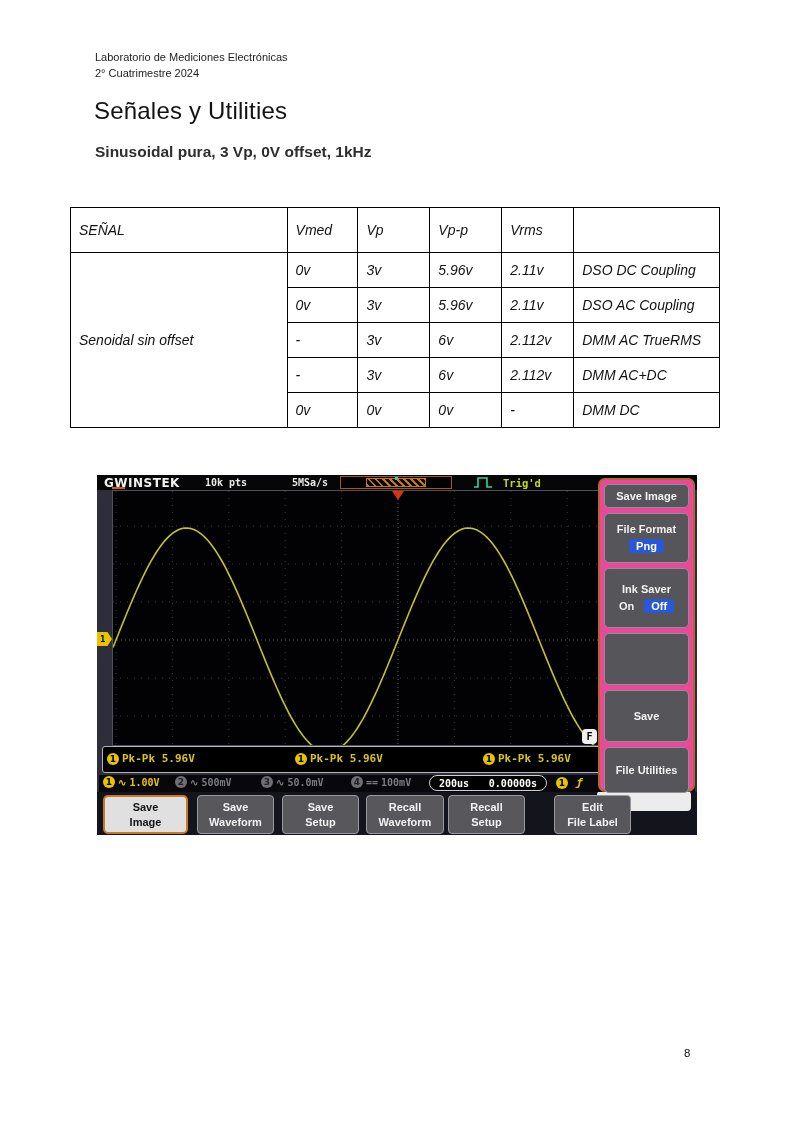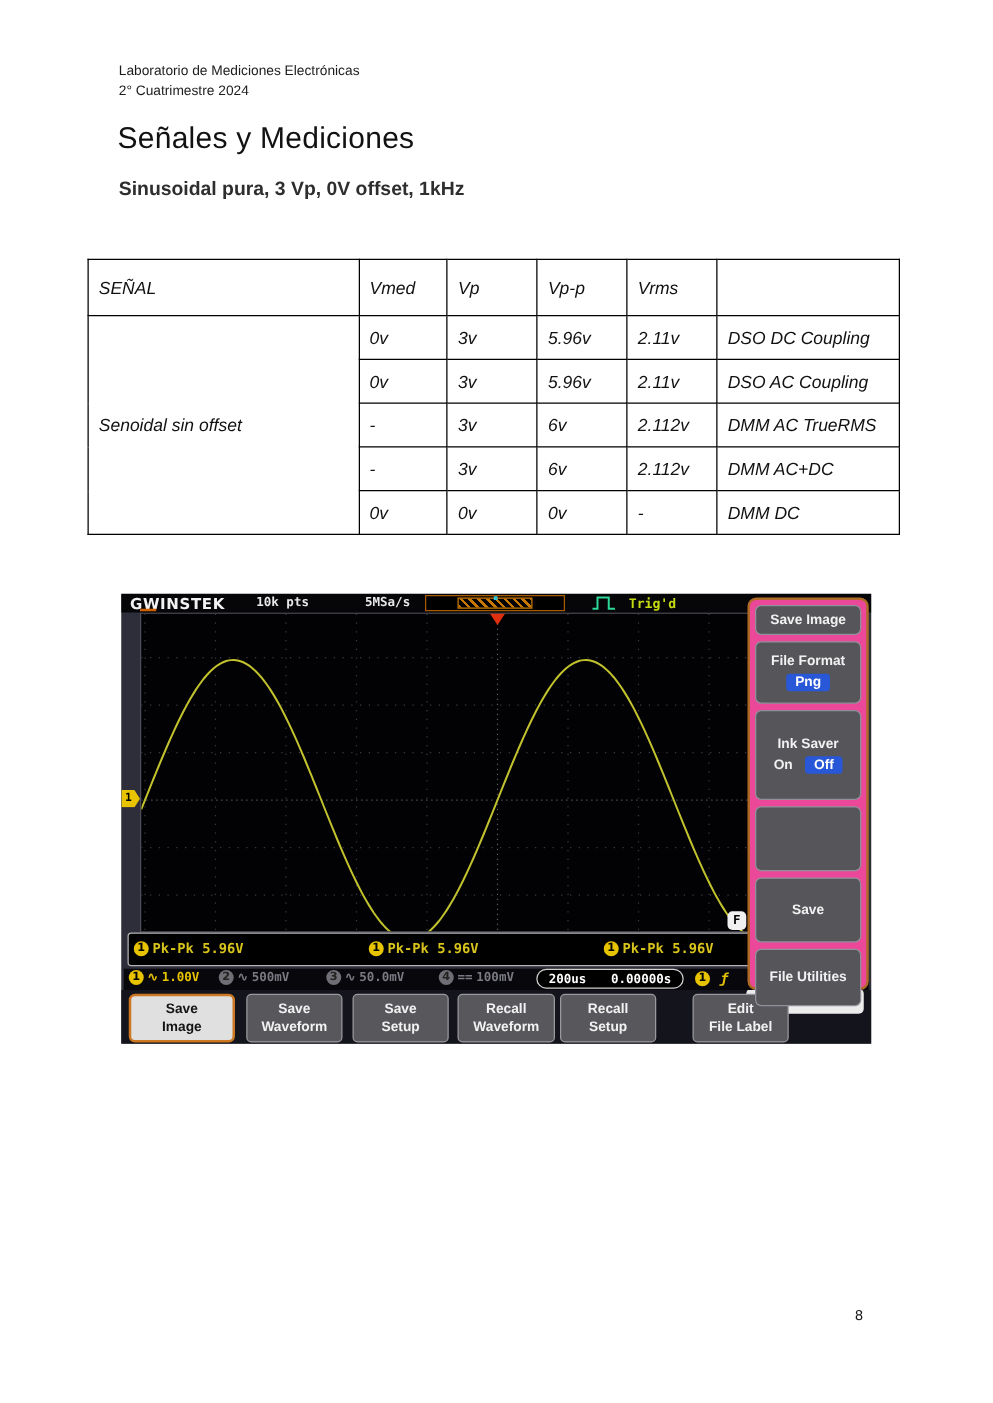--- a/index.html
+++ b/index.html
@@ -65,42 +65,42 @@
               color:#e8c400; font-size:11px; font-weight:bold; font-style:italic; }
 
   .white-panel { position:absolute; left:500px; top:316px; width:94px; height:20px; background:#ececec; border-radius:4px; z-index:1; }
   .bottom-strip { position:absolute; left:0; top:317px; width:600px; height:43px; background:#14141c; z-index:0; }
 
   .menu { position:absolute; left:501px; top:3px; width:97px; height:314px; background:#ec4899;
           border:2px solid #b06a28; border-radius:7px; z-index:5; padding:4px 4px; font-family:"Liberation Sans", sans-serif; }
   .mi { background:#55555a; border:1px solid #90909a; border-radius:5px; color:#f2f2f2; font-size:11px; font-weight:bold;
         text-align:center; margin-bottom:5px; display:flex; flex-direction:column; align-items:center; justify-content:center; gap:4px; }
   .mi-head { height:24px; }
-  .mi-ff { height:50px; } .mi-ink { height:72px; } .mi-empty { height:52px; } .mi-save { height:52px; } .mi-fu { height:46px; margin-bottom:0; }
+  .mi-ff { height:50px; } .mi-ink { height:60px; } .mi-empty { height:52px; } .mi-save { height:52px; } .mi-fu { height:46px; margin-bottom:0; }
   .chip { background:#2857d8; color:#fff; border-radius:3px; padding:1px 7px; font-size:11px; font-weight:bold; }
   .ink-row { display:flex; gap:10px; align-items:center; }
 
   .softkey { position:absolute; top:320px; height:39px; background:#57575c; border:1px solid #9a9a9e; border-radius:4px;
              color:#f2f2f2; font-size:11px; font-weight:bold; line-height:1.3; text-align:center; z-index:2;
              display:flex; flex-direction:column; justify-content:center; font-family:"Liberation Sans", sans-serif; }
   .softkey.active { background:#e0e0e0; color:#141414; border:2px solid #cc7722; border-radius:5px; }
   .sk1 { left:6px; width:85px; } .sk2 { left:100px; width:77px; } .sk3 { left:185px; width:77px; }
   .sk4 { left:269px; width:78px; } .sk5 { left:351px; width:77px; } .sk6 { left:457px; width:77px; }
 </style>
 </head>
 <body>
 
 <div class="page">
 
   <div class="doc-header">
     <div>Laboratorio de Mediciones Electrónicas</div>
     <div>2° Cuatrimestre 2024</div>
   </div>
 
-  <h1 class="doc-title" style="font-weight:normal;">Señales y Mediciones</h1>
+  <h1 class="doc-title" style="font-weight:normal;">Señales y Utilities</h1>
   <h2 class="doc-subtitle">Sinusoidal pura, 3 Vp, 0V offset, 1kHz</h2>
 
   <table class="meas">
     <tbody>
         <tr class="hdr">
       <th class="c0">SEÑAL</th>
       <th class="c1">Vmed</th>
       <th class="c2">Vp</th>
       <th class="c3">Vp-p</th>
       <th class="c4">Vrms</th>

